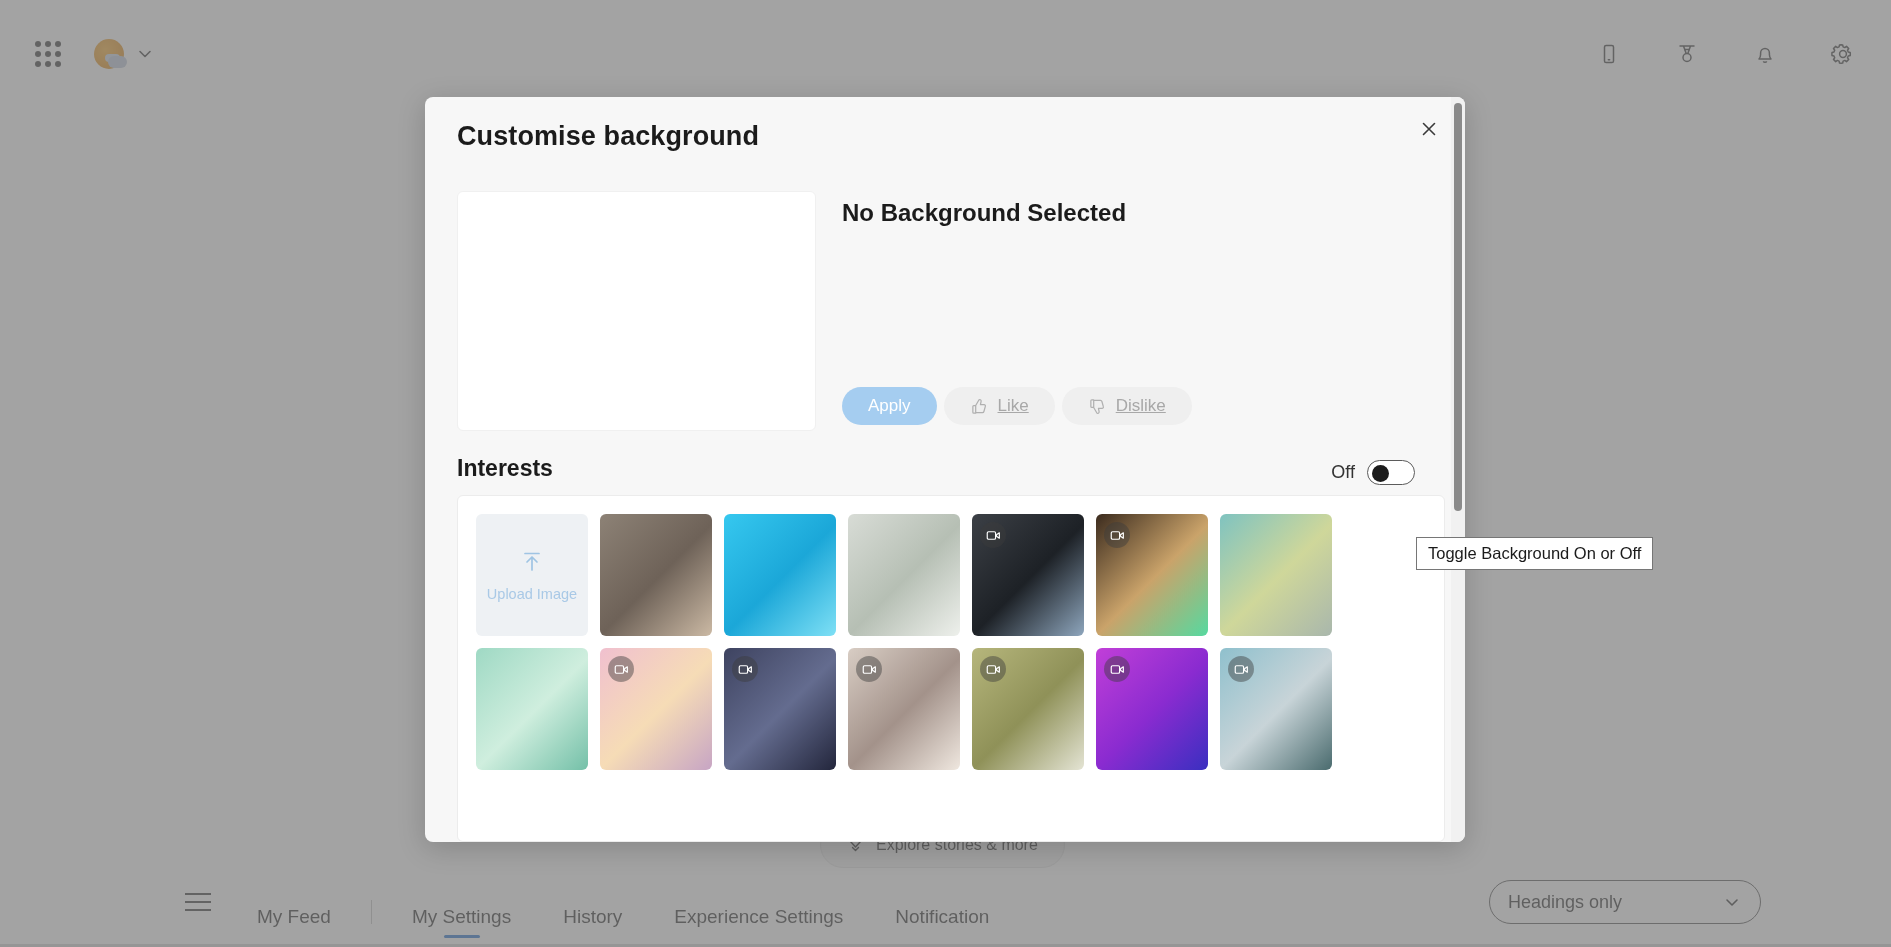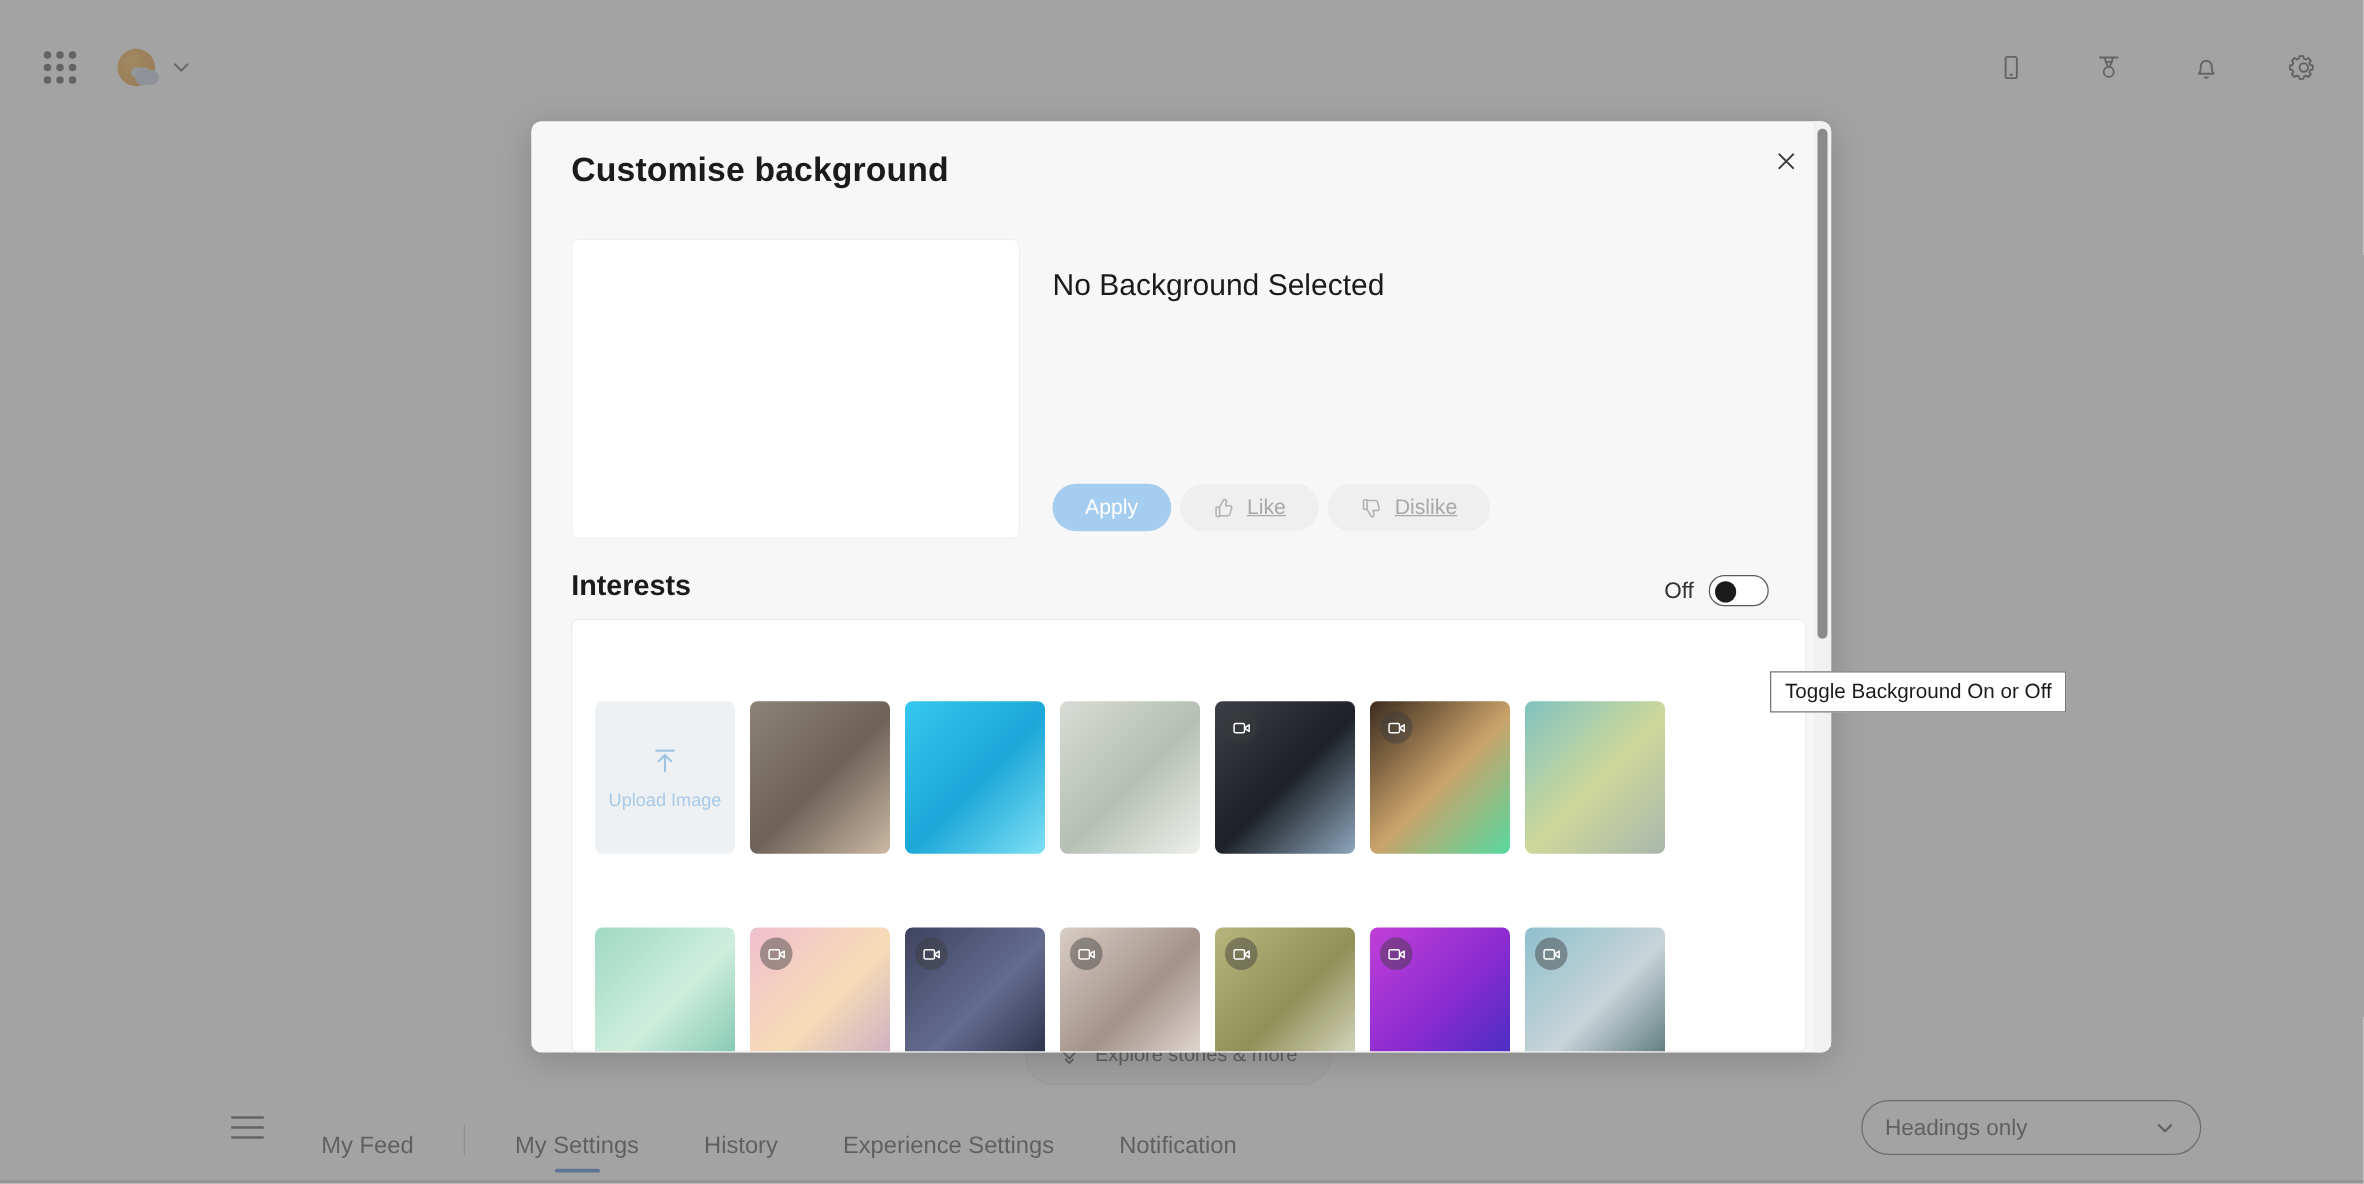--- a/index.html
+++ b/index.html
@@ -143,22 +143,22 @@
     position: absolute; left: 32px; top: 94px; right: 40px; height: 240px;
     display: flex; gap: 0;
   }
   .preview-box {
     width: 359px; height: 240px;
     background: #ffffff; border-radius: 6px;
     border: 1px solid #f0f0f0;
   }
   .preview-side { flex: 1; padding-left: 26px; position: relative; }
   .no-bg-label {
-    font-size: 24px; font-weight: 400; color: #1b1b1b;
-    margin-top: 24px;
+    font-size: 24px; font-weight: 700; color: #1b1b1b;
+    margin-top: 8px;
   }
   .action-row {
     position: absolute; left: 26px; bottom: 6px;
     display: flex; align-items: center; gap: 7px;
   }
   .pill {
     height: 38px; border-radius: 19px;
     display: flex; align-items: center; justify-content: center; gap: 9px;
     font-size: 17px; cursor: pointer;
     padding: 0 26px;
@@ -197,21 +197,20 @@
     display: grid;
     grid-template-columns: repeat(7, 112px);
     gap: 12px;
   }
   .thumb {
     width: 112px; height: 122px;
     border-radius: 6px;
     position: relative;
     overflow: hidden;
     cursor: pointer;
-    margin-top: 47px;
   }
   .thumb.upload {
     background: #eef1f4;
     display: flex; flex-direction: column; align-items: center; justify-content: center;
     gap: 10px;
     color: #9fc4e3;
   }
   .thumb.upload .ulabel { font-size: 14.5px; color: #a9c9e6; }
   .vbadge {
     position: absolute; left: 8px; top: 8px;

